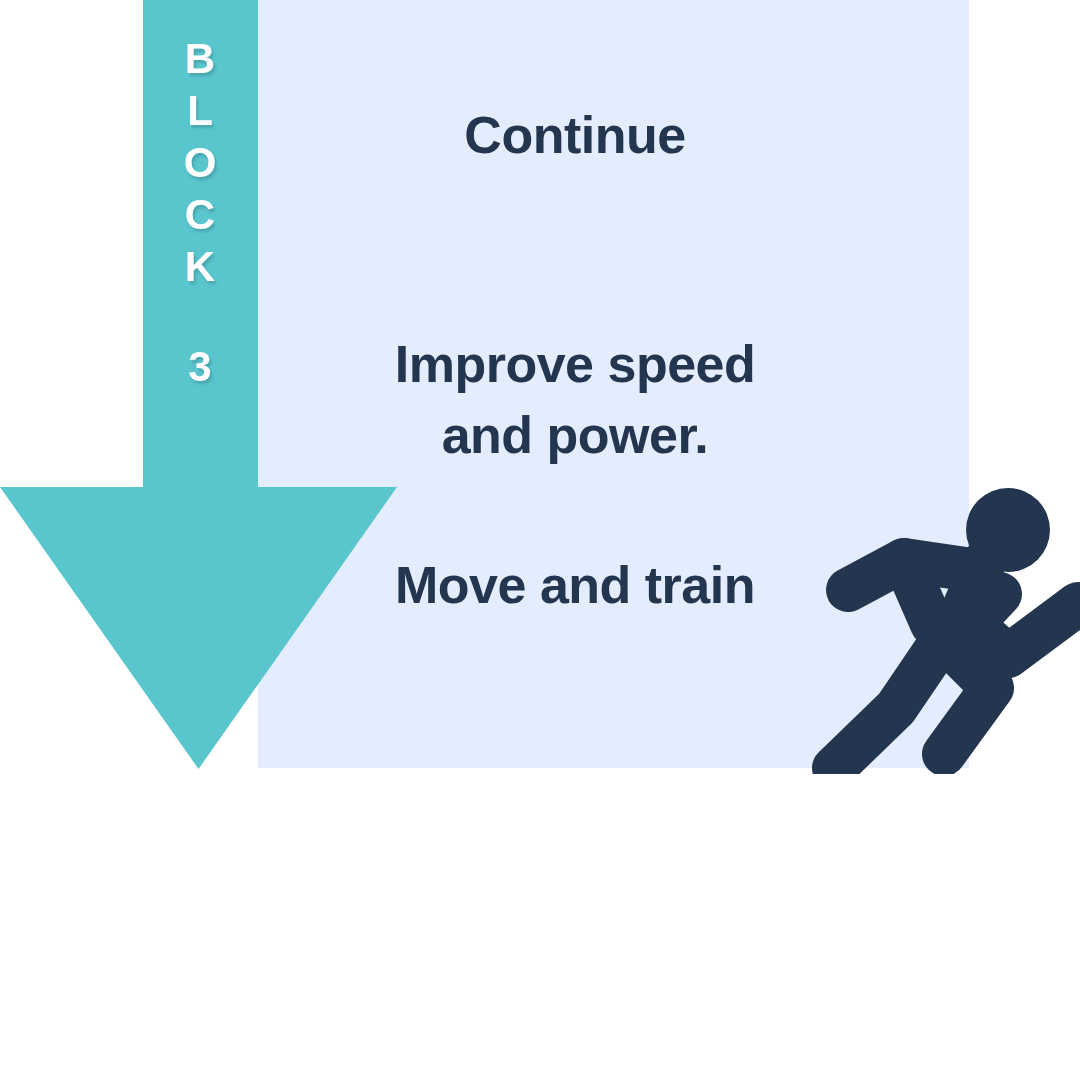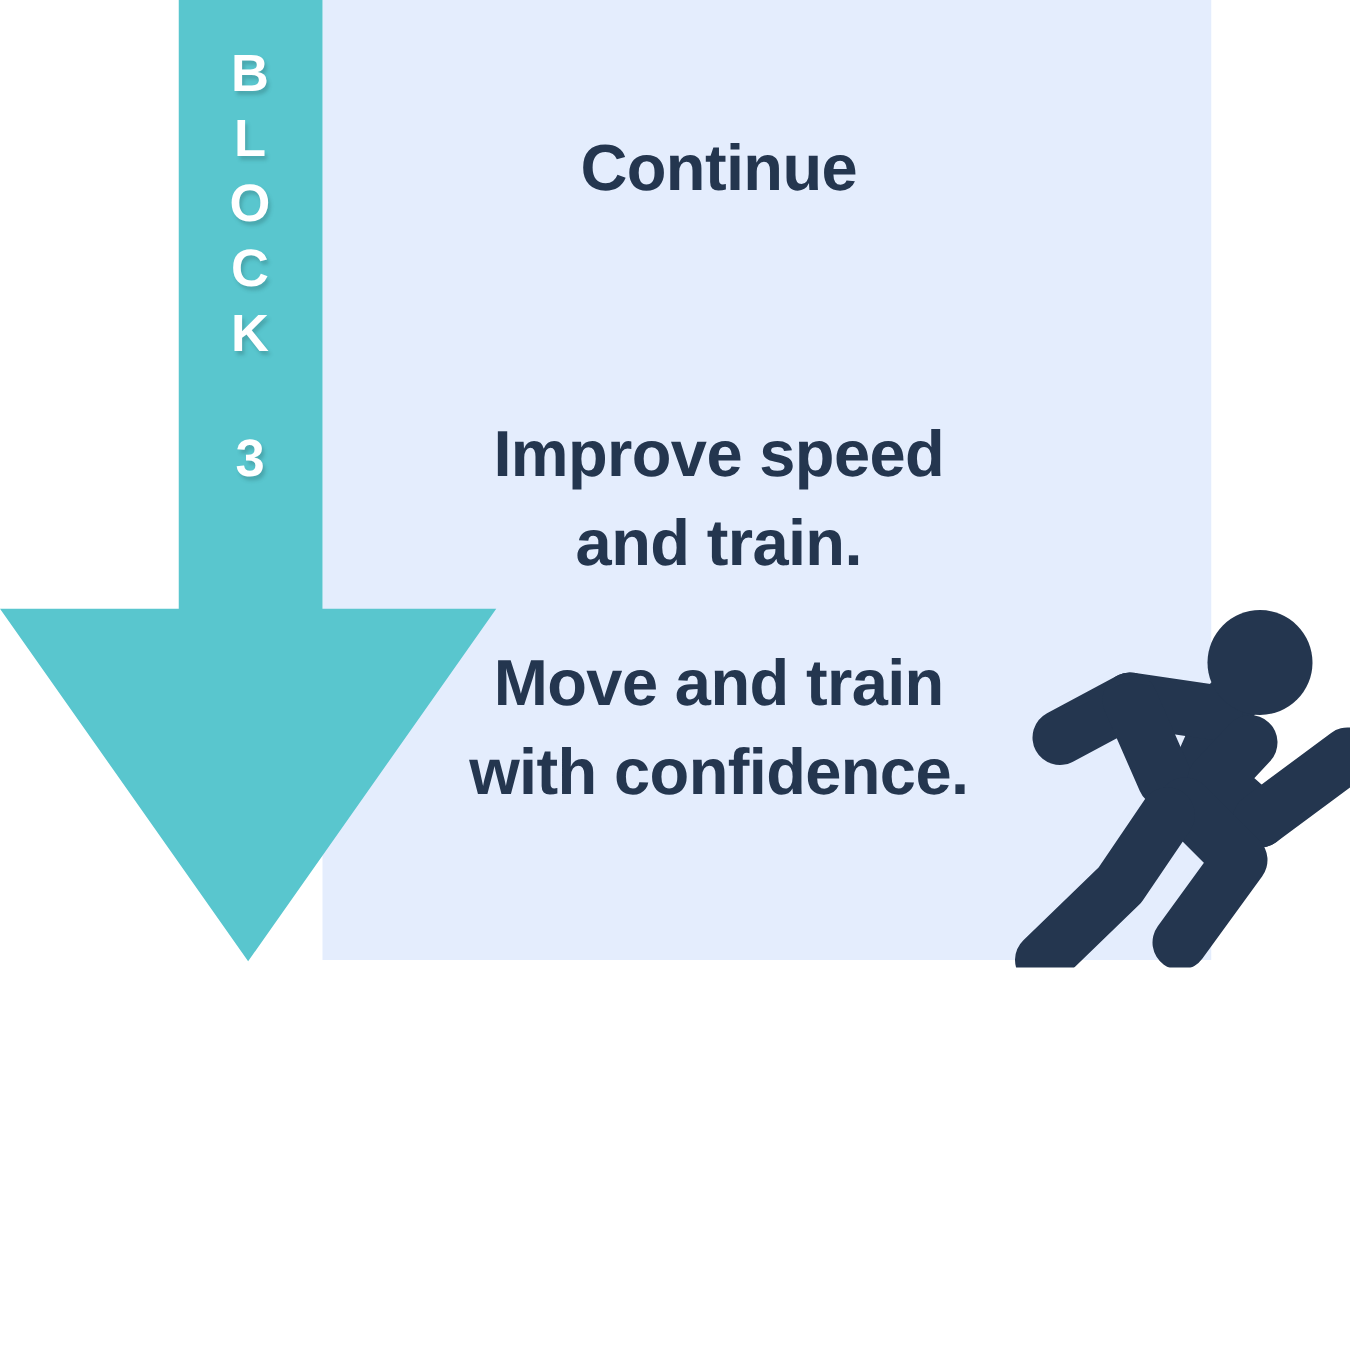--- a/index.html
+++ b/index.html
@@ -78,21 +78,21 @@
     font-family: "Liberation Sans", sans-serif;
     font-weight: bold;
     font-size: 52px;
     line-height: 71px;
     letter-spacing: -0.5px;
   }
   .copy .line { display: block; white-space: pre; }
 
   #copy-1 { top: 100px; }
   #copy-2 { top: 329px; }
-  #copy-3 { top: 512px; }
+  #copy-3 { top: 550px; }
 
   
   .runner {
     position: absolute;
     left: 812px;
     top: 484px;
     width: 268px;
     height: 290px;
   }
   .runner svg { display: block; }
@@ -118,26 +118,25 @@
     <span class="block-letter">K</span>
     <span class="block-letter gap">3</span>
   </div>
 
   <div class="copy" id="copy-1">
     <span class="line">Continue</span>
   </div>
 
   <div class="copy" id="copy-2">
     <span class="line">Improve speed</span>
-    <span class="line">and train.</span>
+    <span class="line">and power.</span>
   </div>
 
   <div class="copy" id="copy-3">
     <span class="line">Move and train</span>
-    <span class="line">with confidence.</span>
   </div>
 
   <div class="runner">
     <svg width="268" height="290" viewBox="0 0 268 290" xmlns="http://www.w3.org/2000/svg">
       <g fill="none" stroke="#24364f" stroke-width="44" stroke-linecap="round" stroke-linejoin="round">
 
         <path d="M172 78 L136 160"></path>
 
         <path d="M160 86 L92 76 L36 106"></path>
 

